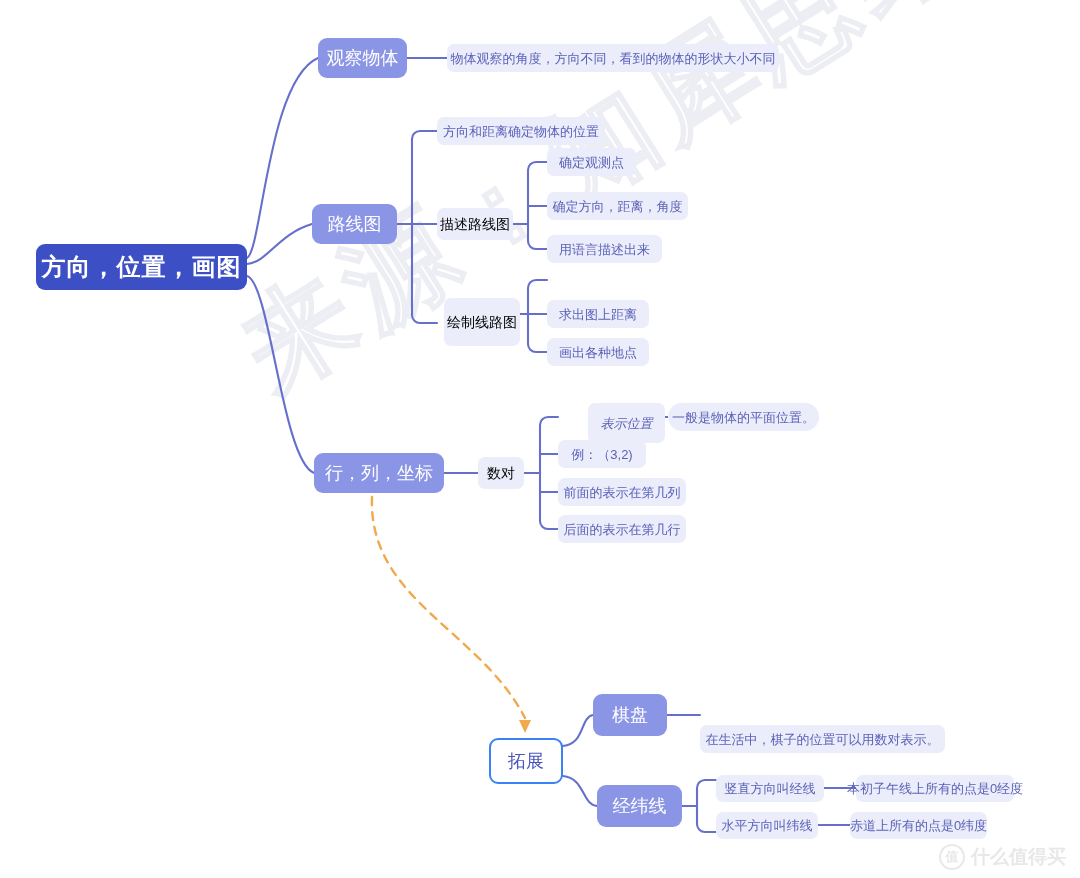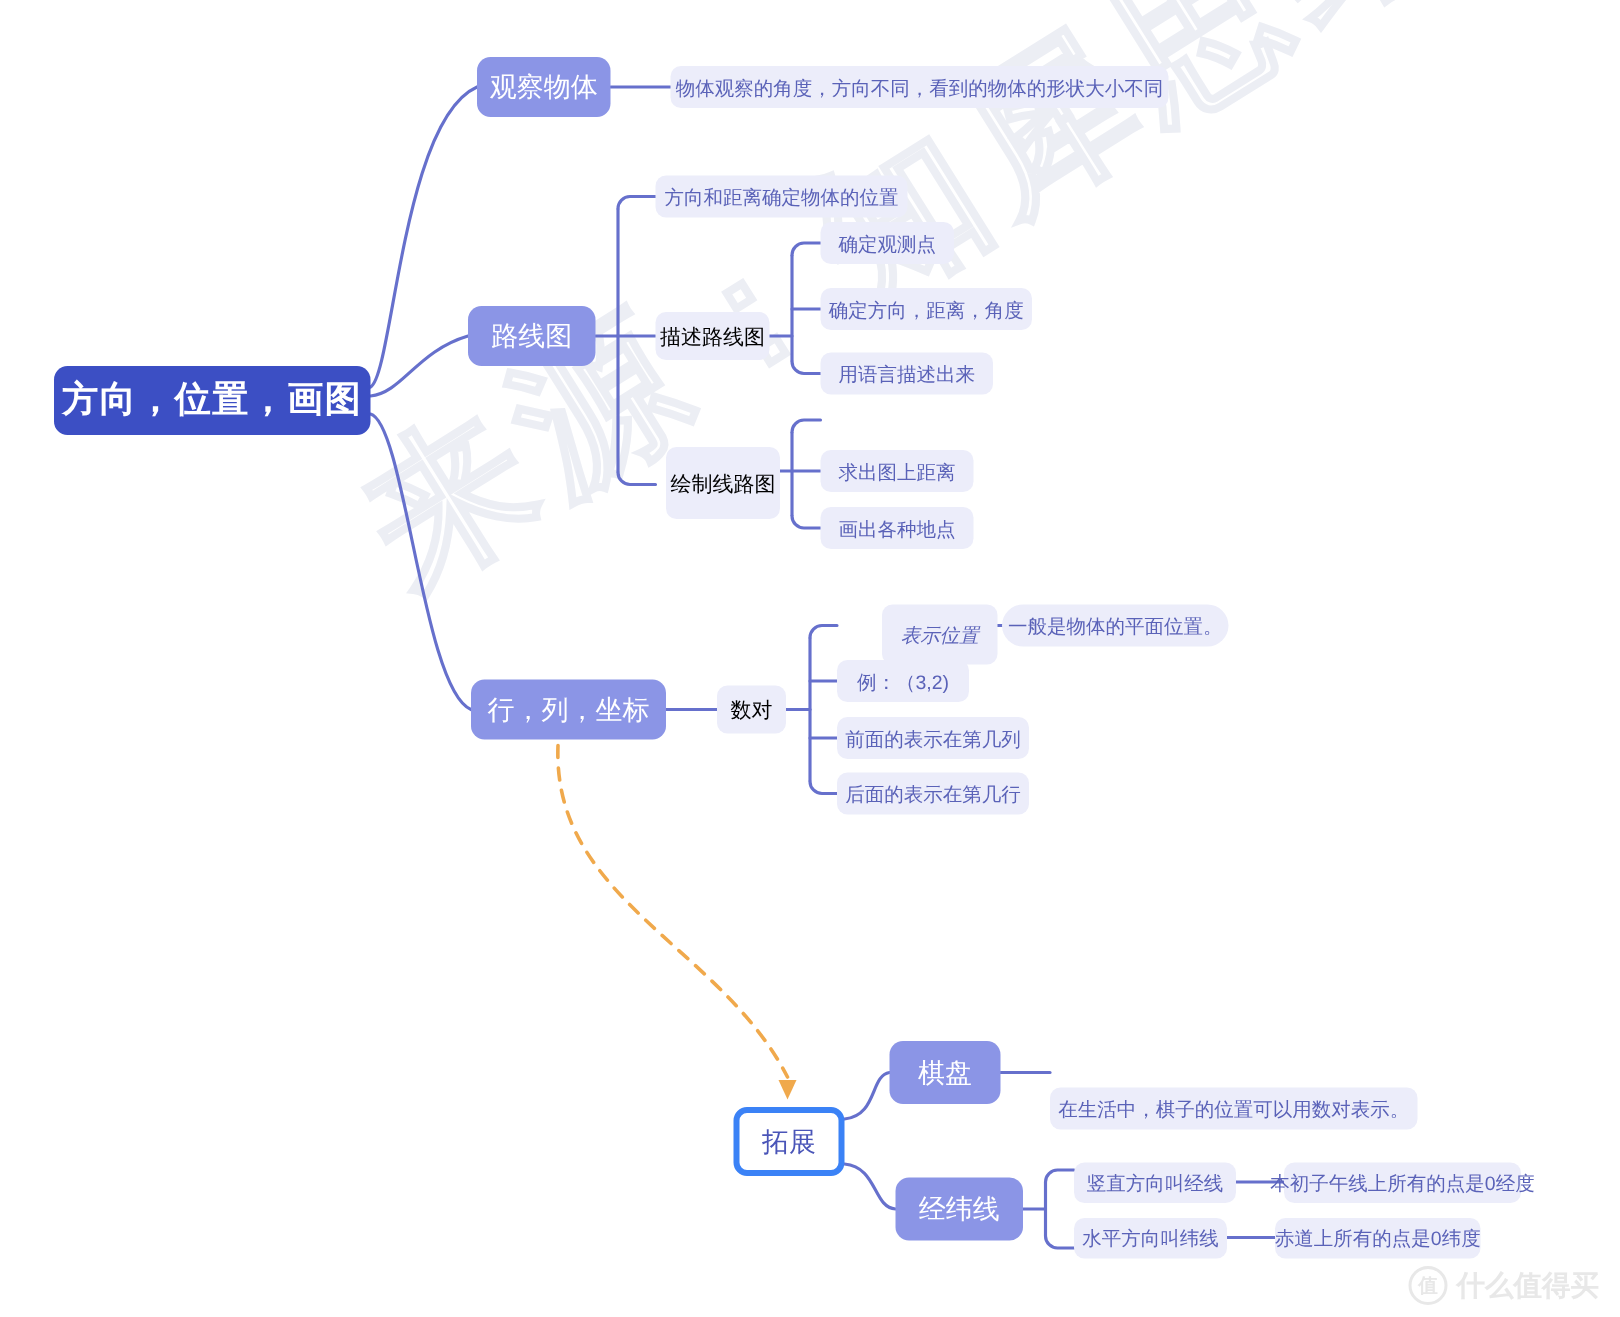--- a/index.html
+++ b/index.html
@@ -75,21 +75,21 @@
     background: #8b95e6;
     color: #ffffff;
     border-radius: 9px;
     font-size: 18px;
     font-weight: 500;
   }
 
   .n-l1-outline {
     background: #ffffff;
     color: #4a55b8;
-    border: 4px solid #3b82f6;
+    border: 2px solid #3b82f6;
     border-radius: 9px;
     font-size: 18px;
     font-weight: 500;
   }
 
   .n-l2 {
     background: #ecedfa;
     color: #000000;
     border-radius: 7px;
     font-size: 14px;

